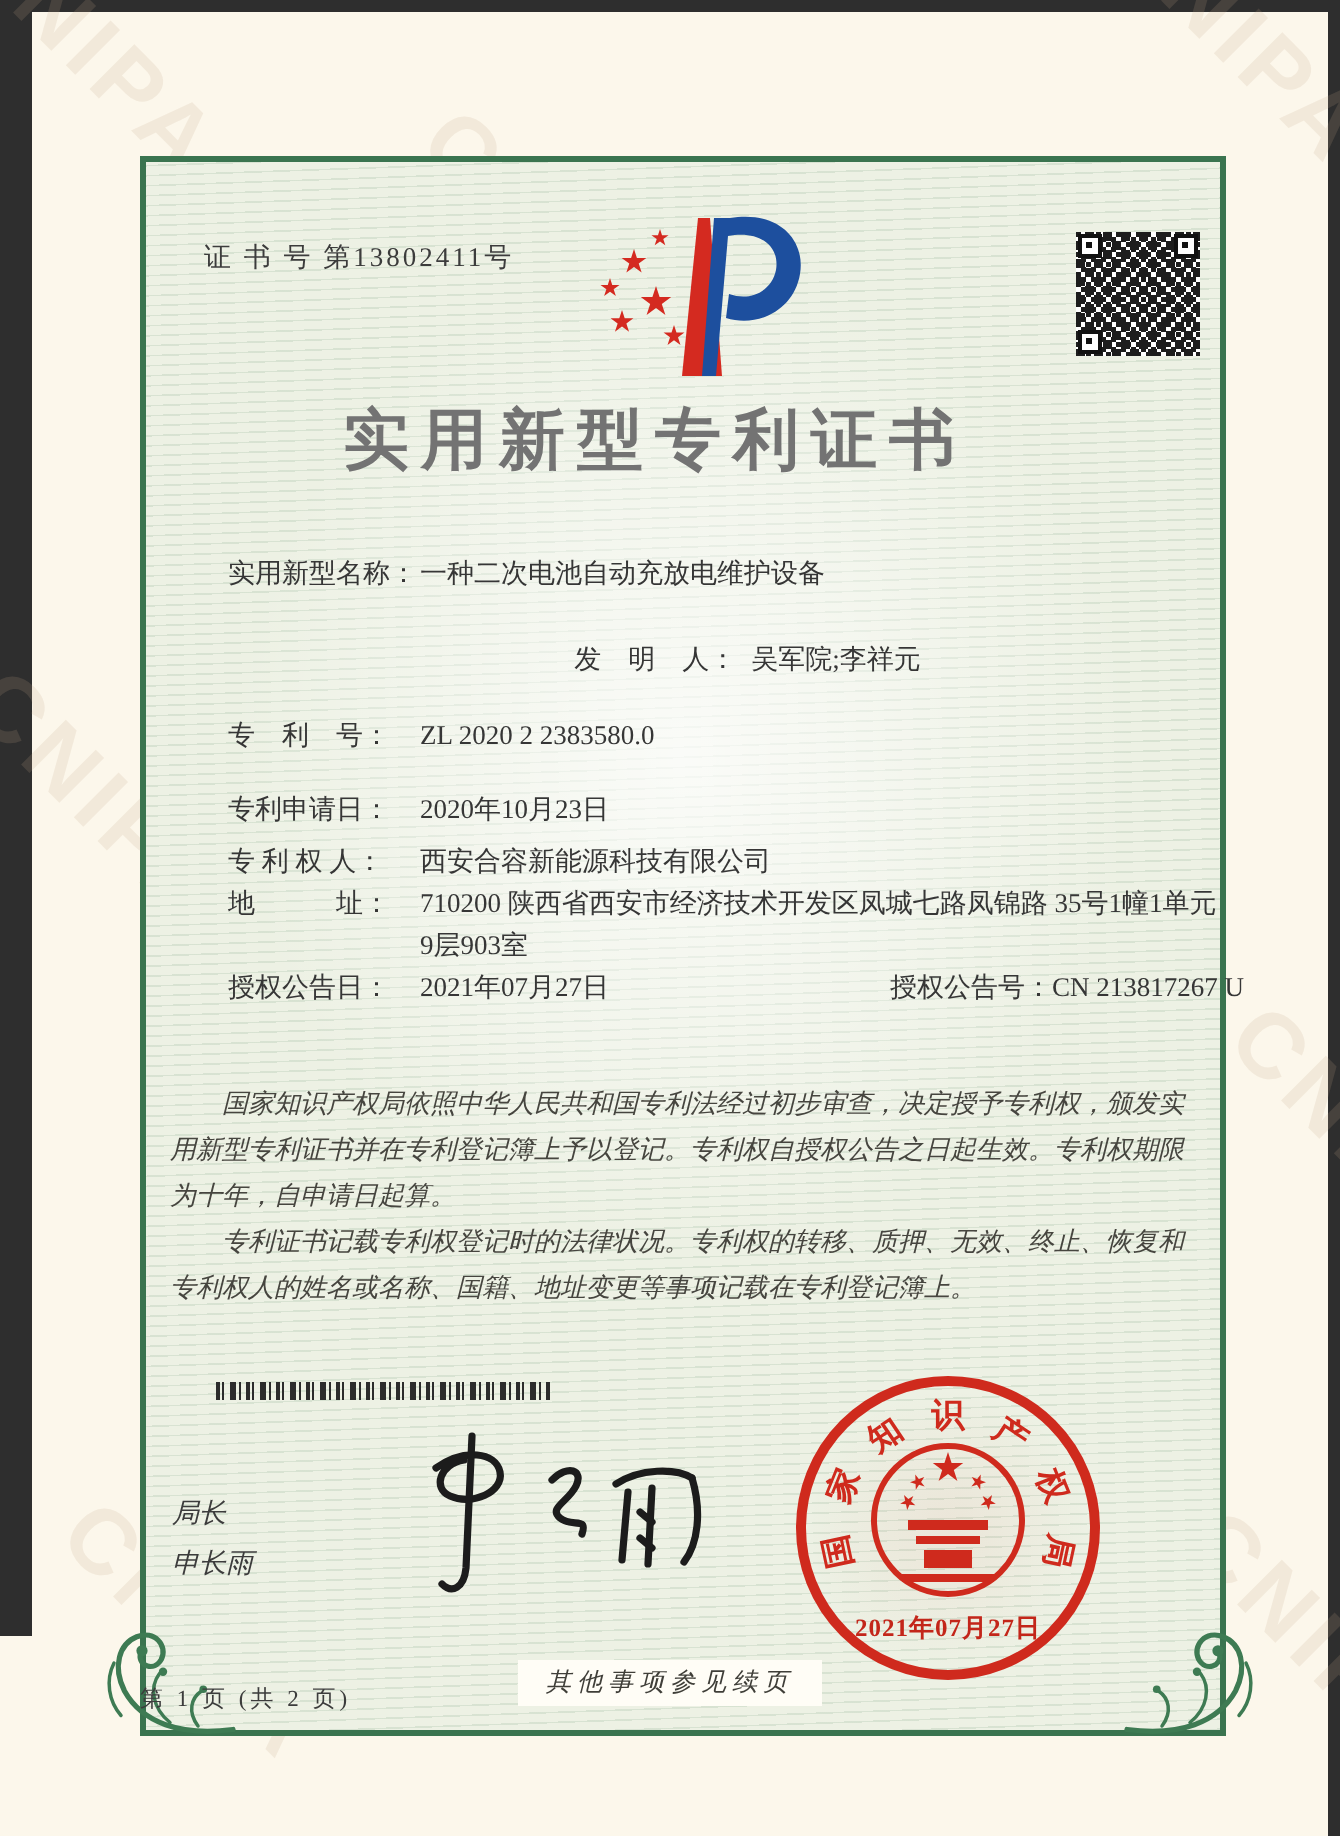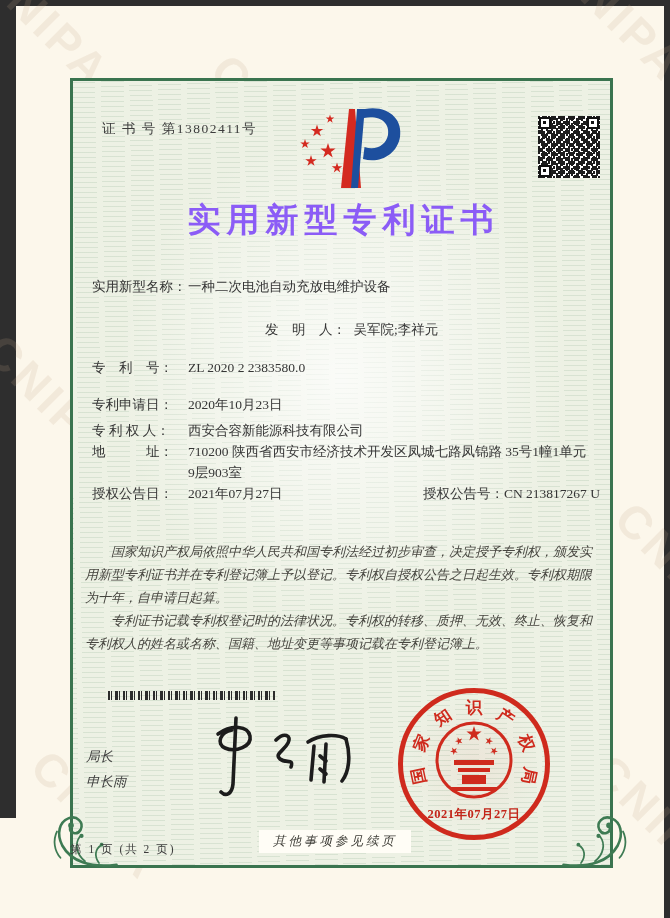--- a/index.html
+++ b/index.html
@@ -58,25 +58,25 @@
       repeating-conic-gradient(rgba(0,0,0,0) 0 25%, #1d1d1d 0 50%);
     background-size:9px 9px,5px 5px;
   }
   .qr .f{position:absolute;width:12px;height:12px;border:2.5px solid #111;background:#fff;box-sizing:border-box;}
   .qr .f::after{content:"";position:absolute;left:2px;top:2px;width:3px;height:3px;background:#111;}
   .qr .f.tl{left:1px;top:1px;}
   .qr .f.tr{right:1px;top:1px;}
   .qr .f.bl{left:1px;bottom:1px;}
 
   .title{
-    position:absolute;left:72px;top:198px;width:543px;text-align:center;
-    font-size:33px;font-weight:bold;color:#8b5cf6;letter-spacing:6px;
-  }
-
-  .fields{position:absolute;left:92px;top:276px;width:512px;font-size:13.5px;color:#363636;}
+    position:absolute;left:56px;top:198px;width:543px;text-align:center;
+    font-size:33px;font-weight:bold;color:#737373;letter-spacing:6px;
+  }
+
+  .fields{position:absolute;left:114px;top:276px;width:512px;font-size:13.5px;color:#363636;}
   .row{line-height:21px;}
   .row .lbl{display:inline-block;width:96px;vertical-align:top;}
   .row .val{display:inline-block;vertical-align:top;max-width:400px;}
   .mb1{margin-bottom:22px;} .mb2{margin-bottom:17px;text-align:center;} .mb3{margin-bottom:16px;}
   .mb4{margin-bottom:5px;} .mb5{} .mb6{margin-bottom:0px;}
   .row.grant{display:flex;}
   .row.grant .pair2{margin-left:auto;margin-right:4px;}
 
   .legal{
     position:absolute;left:85px;top:540px;width:508px;

